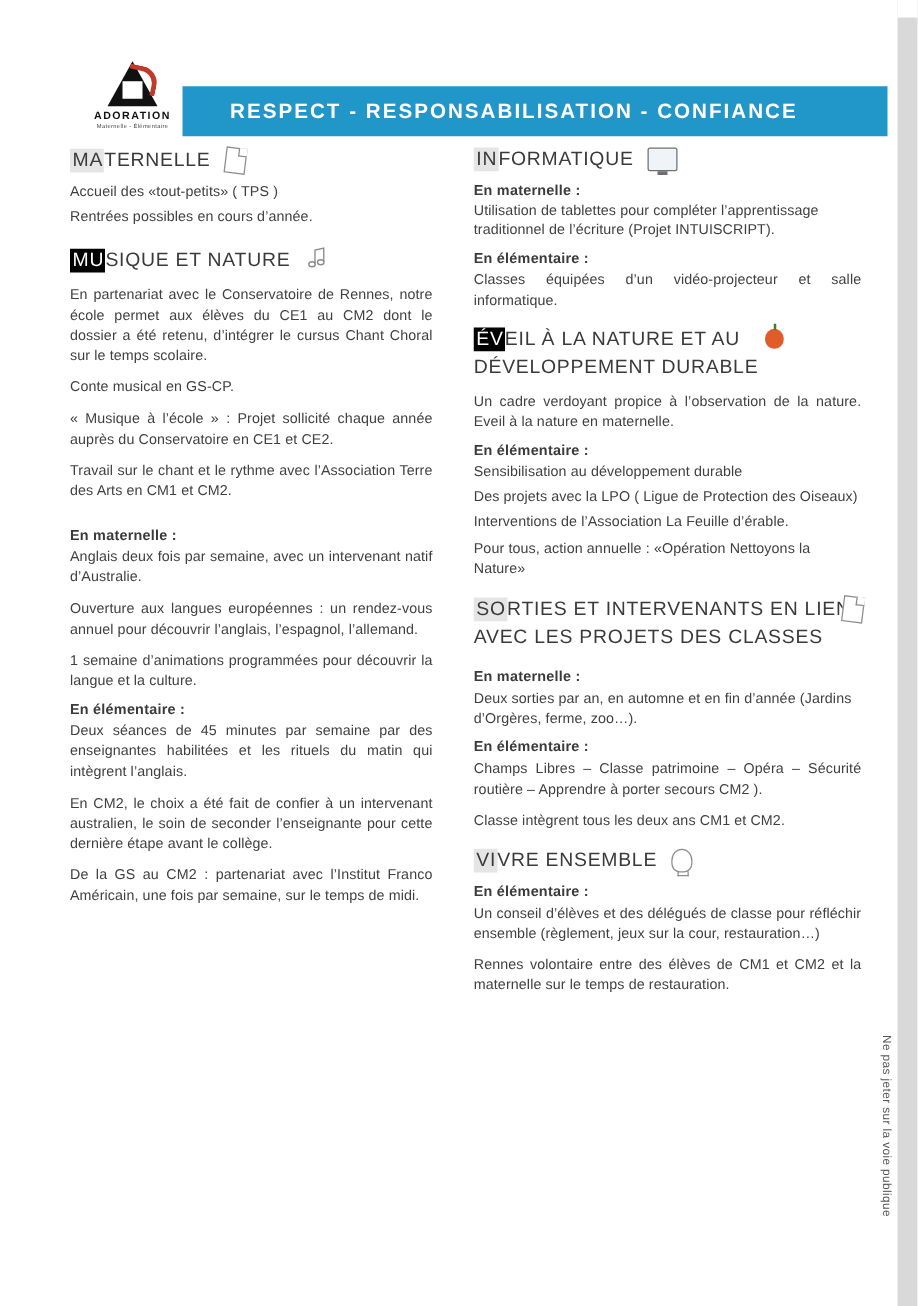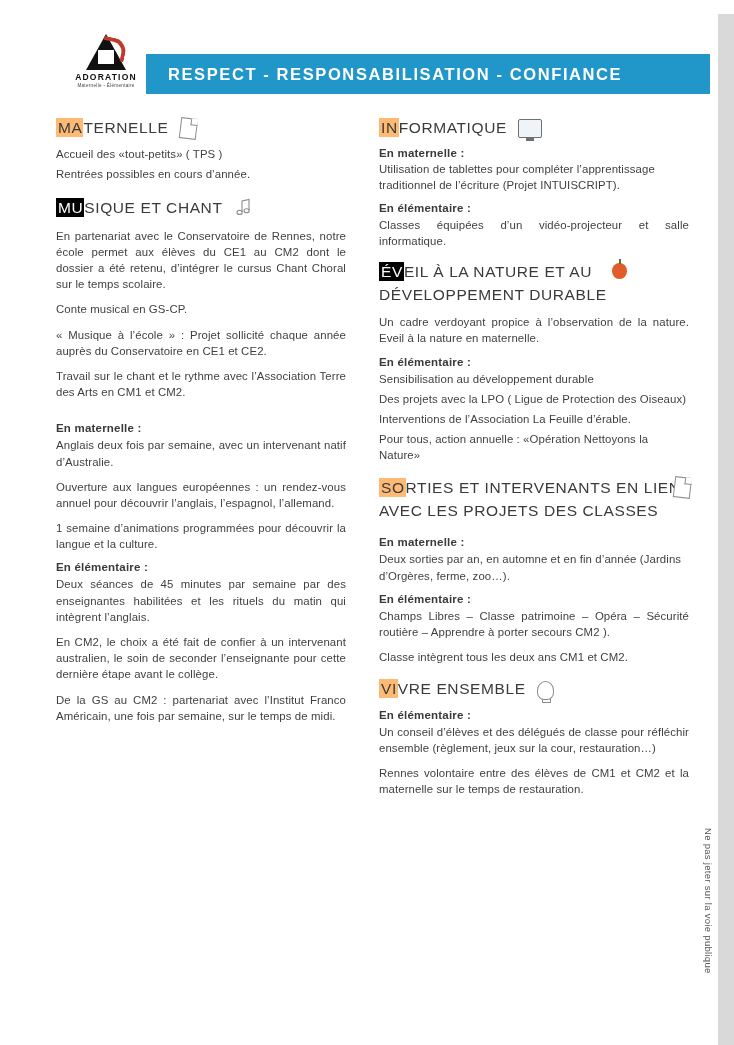--- a/index.html
+++ b/index.html
@@ -34,21 +34,21 @@
     position: absolute;
     right: 0; top: 0;
     width: 16px;
     height: 14px;
     background: #ffffff;
   }
 
   
   .header {
     position: absolute;
-    left: 70px; top: 34px;
+    left: 70px; top: 49px;
     width: 640px; height: 56px;
   }
   .logo {
     position: absolute;
     left: 0; top: 0;
     width: 72px; height: 58px;
     text-align: center;
   }
   .logo-mark {
     position: relative;
@@ -92,21 +92,21 @@
     margin-top: 1px;
   }
   .banner {
     position: absolute;
     left: 76px; top: 20px;
     width: 564px; height: 40px;
     background: #2196c9;
     color: #ffffff;
     display: flex;
     align-items: center;
-    padding-left: 22px;
+    padding-left: 38px;
     box-sizing: border-box;
     font-size: 16.5px;
     letter-spacing: 1.6px;
     font-weight: bold;
   }
 
   
   .col {
     position: absolute;
     top: 118px;
@@ -124,21 +124,21 @@
   .sec-title {
     font-size: 15.5px;
     letter-spacing: .6px;
     color: #3a3a3a;
     line-height: 1.28;
     display: inline;
   }
   .hl {
     padding: 1px 1px 1px 2px;
   }
-  .hl-yellow { background: #fdba74; }
+  .hl-yellow { background: #e5e5e5; }
   .hl-red { background: #000000; color: #fff; }
   .hl-green { background: #61bb46; color: #fff; }
 
   .sub {
     font-size: 11.5px;
     color: #3a3a3a;
     font-weight: bold;
     margin: 9px 0 3px 0;
     letter-spacing: .2px;
   }
@@ -254,21 +254,21 @@
       <div class="sec-head">
         <span class="sec-title"><span class="hl hl-yellow">MA</span><span>TERNELLE</span></span>
         <span class="icon ico-doc"></span>
       </div>
       <p class="body tight left">Accueil des «tout-petits» ( TPS )</p>
       <p class="body left">Rentrées possibles en cours d’année.</p>
     </div>
 
     <div class="section" style="margin-top:14px;">
       <div class="sec-head">
-        <span class="sec-title"><span class="hl hl-red">MU</span><span>SIQUE ET CHANT</span></span>
+        <span class="sec-title"><span class="hl hl-red">MU</span><span>SIQUE ET NATURE</span></span>
         <span class="icon">
           <svg width="20" height="20" viewBox="0 0 20 20">
               <g stroke="#8d8d8d" stroke-width="1.1" fill="none">
                 <path d="M8 15V4l7-1.6v11"></path>
                 <ellipse cx="5.6" cy="15.4" rx="2.6" ry="2"></ellipse>
                 <ellipse cx="12.6" cy="13.8" rx="2.6" ry="2"></ellipse>
               </g>
             </svg>
         </span>
       </div>

